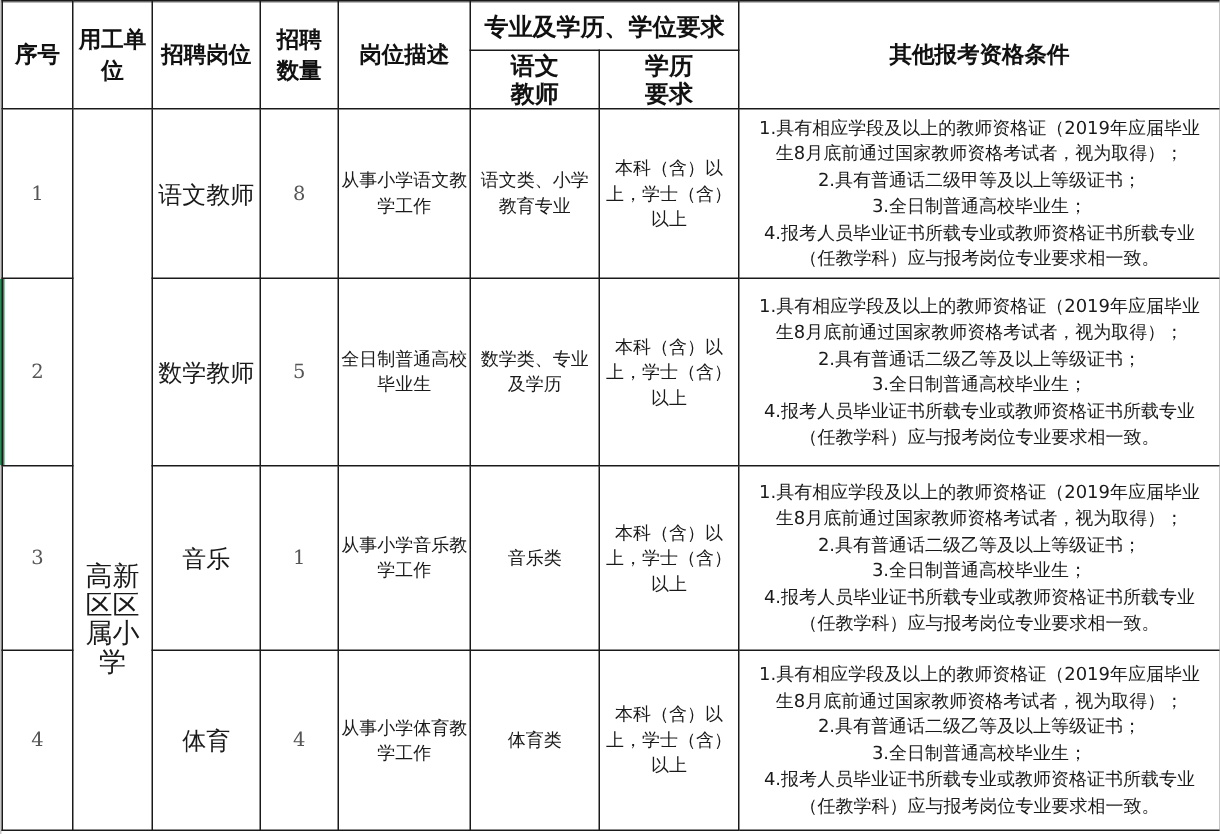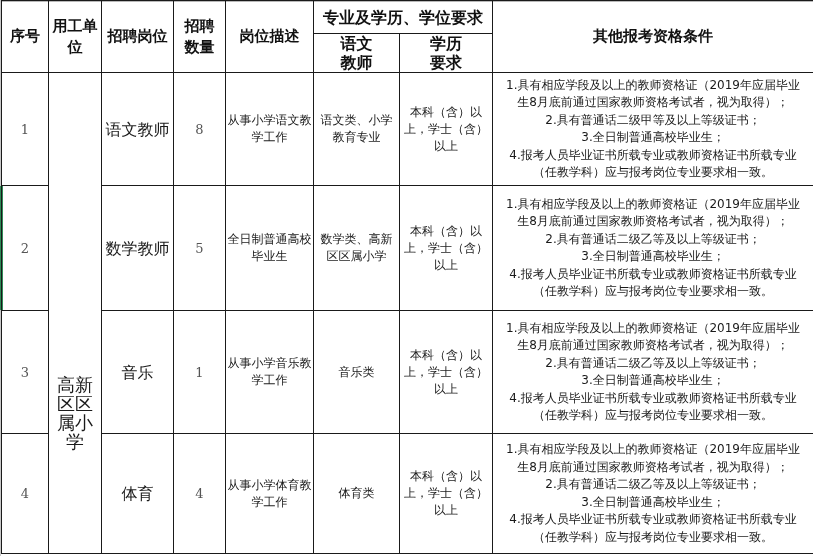--- a/index.html
+++ b/index.html
@@ -78,21 +78,21 @@
           <span class="cond-line">3.全日制普通高校毕业生；</span>
           <span class="cond-line">4.报考人员毕业证书所载专业或教师资格证书所载专业</span>
           <span class="cond-line">（任教学科）应与报考岗位专业要求相一致。</span>
         </td>
       </tr>
       <tr style="height:125px">
         <td class="num">2</td>
         <td class="post">数学教师</td>
         <td class="num">5</td>
         <td style="padding:0 1px">全日制普通高校毕业生</td>
-        <td style="padding:0 4px">数学类、高新区区属小学</td>
+        <td style="padding:0 4px">数学类、专业及学历</td>
         <td class="edu">本科（含）以上，学士（含）以上</td>
         <td class="cond">
           <span class="cond-line">1.具有相应学段及以上的教师资格证（2019年应届毕业</span>
           <span class="cond-line">生8月底前通过国家教师资格考试者，视为取得）；</span>
           <span class="cond-line">2.具有普通话二级乙等及以上等级证书；</span>
           <span class="cond-line">3.全日制普通高校毕业生；</span>
           <span class="cond-line">4.报考人员毕业证书所载专业或教师资格证书所载专业</span>
           <span class="cond-line">（任教学科）应与报考岗位专业要求相一致。</span>
         </td>
       </tr>

